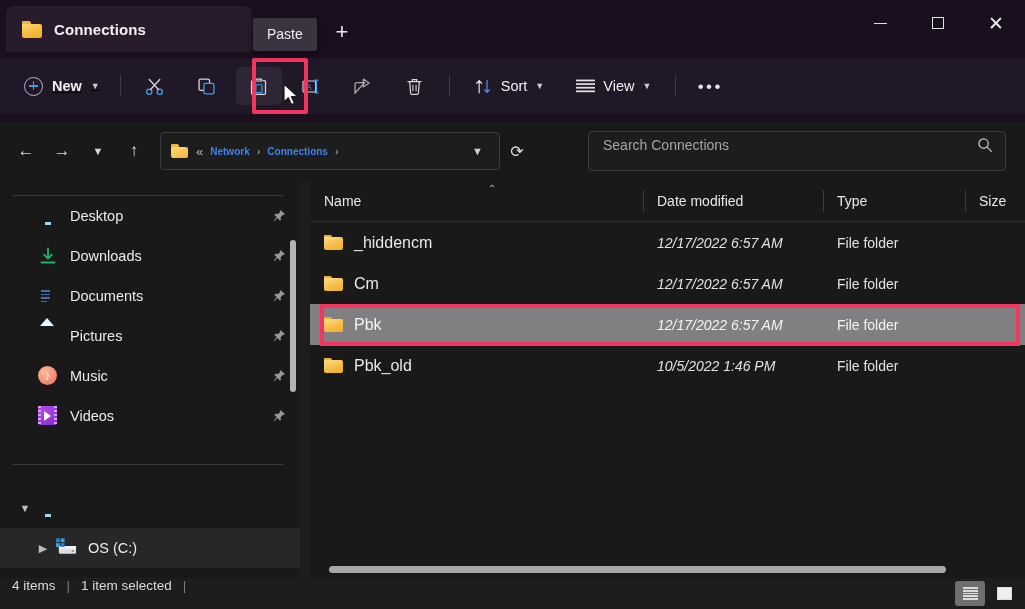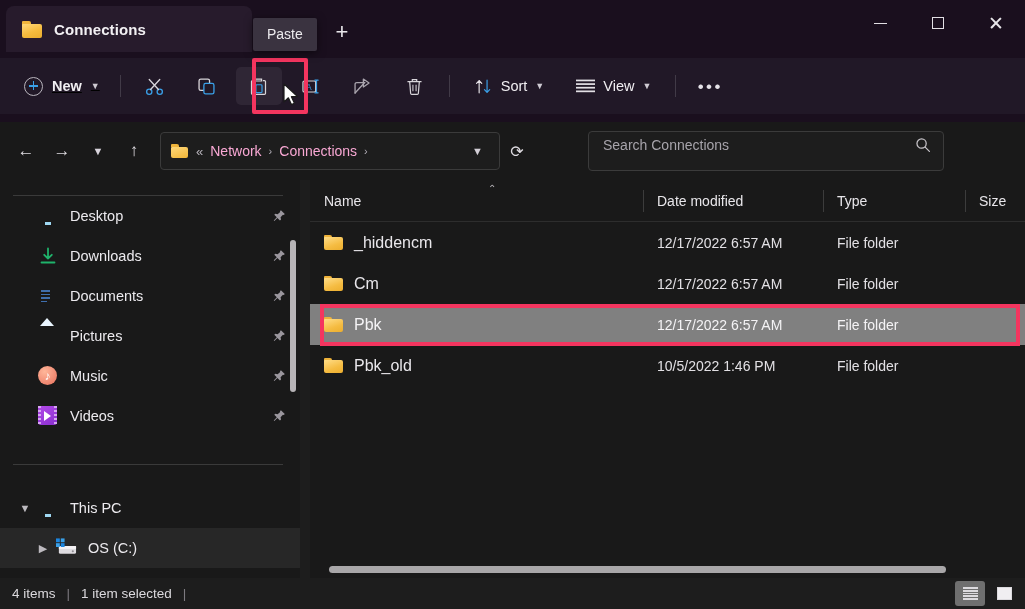--- a/index.html
+++ b/index.html
@@ -141,31 +141,31 @@
   .mini-folder .fb {
     position: absolute; left: 0; top: 0; width: 8px; height: 3px;
     background: #f0b53c; border-radius: 1px 2px 0 0;
   }
   .mini-folder .ff {
     position: absolute; left: 0; top: 2.5px; width: 17px; height: 11.5px;
     background: linear-gradient(160deg,#ffd87a,#f2b637);
     border-radius: 1px 2px 2px 2px;
   }
   .crumbs { display: flex; align-items: center; gap: 7px; margin-left: 8px; flex: 1; }
-  .crumb { color: #f9a8d4; font-size: 14px; }
+  .crumb { color: #3b82f6; font-size: 10px; font-weight: bold; }
   .crumb-sep { color: #b3afb8; font-size: 11px; }
   .crumb-dd { color: #b8b4bc; font-size: 13px; }
   .addr-chev { color: #d3cfd7; font-size: 11px; padding: 0 10px; }
   .refresh-btn {
     width: 34px; height: 34px; display: flex; align-items: center; justify-content: center;
     color: #dedbe0; border-radius: 4px;
   }
   .searchbox {
     position: absolute; left: 588px; top: 131px;
-    width: 356px; height: 40px;
+    width: 418px; height: 40px;
     background: #1d1d1d; border: 1px solid #3b3b3b; border-radius: 4px;
     display: flex; align-items: center; padding: 0 12px 12px 14px;
   }
   .searchbox input {
     flex: 1; background: transparent; border: 0; outline: 0;
     color: #cfcdd2; font-size: 14px; font-family: "Liberation Sans", sans-serif;
   }
   .searchbox input::placeholder { color: #a7a4ab; }
 
   
@@ -249,21 +249,21 @@
     background: #eeb23a; border-radius: 1px 2px 0 0;
   }
   .row .rfolder .ff {
     position: absolute; left: 0; top: 2.8px; width: 19px; height: 13px;
     background: linear-gradient(160deg,#ffdd88 0%,#f5bc42 60%,#ecae2f 100%);
     border-radius: 1px 2px 2px 2px;
   }
   .row .rtext { color: #e9e7eb; font-size: 16px; margin-left: 11px; }
   .row.selected .rtext, .row.selected .rcell { color: #f4f3f5; }
   .rcell { color: #e2e0e4; font-size: 14px; }
-  .rcell-date { width: 180px; padding-left: 14px; }
+  .rcell-date { width: 180px; padding-left: 14px; font-style: italic; }
   .rcell-type { width: 142px; padding-left: 14px; }
   .row-highlight {
     position: absolute; left: 320px; top: 304px;
     width: 700px; height: 42px;
     border: 4px solid #f4355f;
     z-index: 25; pointer-events: none;
   }
   .hscroll-track {
     position: absolute; left: 310px; top: 560px;
     width: 715px; height: 18px; background: #191919;
@@ -274,21 +274,21 @@
   }
   .vline-right {
     position: absolute; left: 947px; top: 560px; width: 78px; height: 1px; background: #000;
   }
 
   
   .statusbar {
     position: absolute; left: 0; top: 578px;
     width: 1025px; height: 31px;
     background: #1d1d1d;
-    display: flex; align-items: center;
+    display: flex; 
   }
   .status-text { color: #dcdade; font-size: 13.5px; margin-left: 12px; }
   .status-sep { color: #7d7a80; font-size: 13.5px; margin: 0 11px; }
   .viewtoggles {
     position: absolute; right: 6px; top: 3px;
     display: flex; gap: 4px;
   }
   .vbtn {
     width: 30px; height: 25px;
     display: flex; align-items: center; justify-content: center;
@@ -539,21 +539,20 @@
             <path d="M10.2 1.4 14.6 5.8l-1.1 1.1-1-.3-2.7 2.7.5 2.6-1.2 1.2-2.9-2.9-3.5 3.5-.7-.7 3.5-3.5-2.9-2.9 1.2-1.2 2.6.5L9.4 3.5l-.3-1z"></path>
           </svg>
       </span>
     </div>
 
     <div class="side-divider" style="margin-top:28px"></div>
 
     <div class="side-item" style="margin-top:23px">
       <span class="side-ind">▼</span>
       <span class="side-icon"><span class="ic-desktop"></span></span>
-      <span class="side-label">This PC</span>
     </div>
 
     <div class="side-item hover">
       <span class="side-ind" style="margin-left:18px">▶</span>
       <span class="side-icon">
         <svg width="21" height="18" viewBox="0 0 22 18">
           <rect x="3" y="8" width="18" height="8" rx="1.6" fill="#dedce0"></rect>
           <rect x="3" y="8" width="18" height="3" fill="#f4f2f5"></rect>
           <circle cx="17.6" cy="13.4" r="1.1" fill="#8e8b91"></circle>
           <rect x="0" y="0" width="4" height="4" fill="#1b86e0"></rect>

